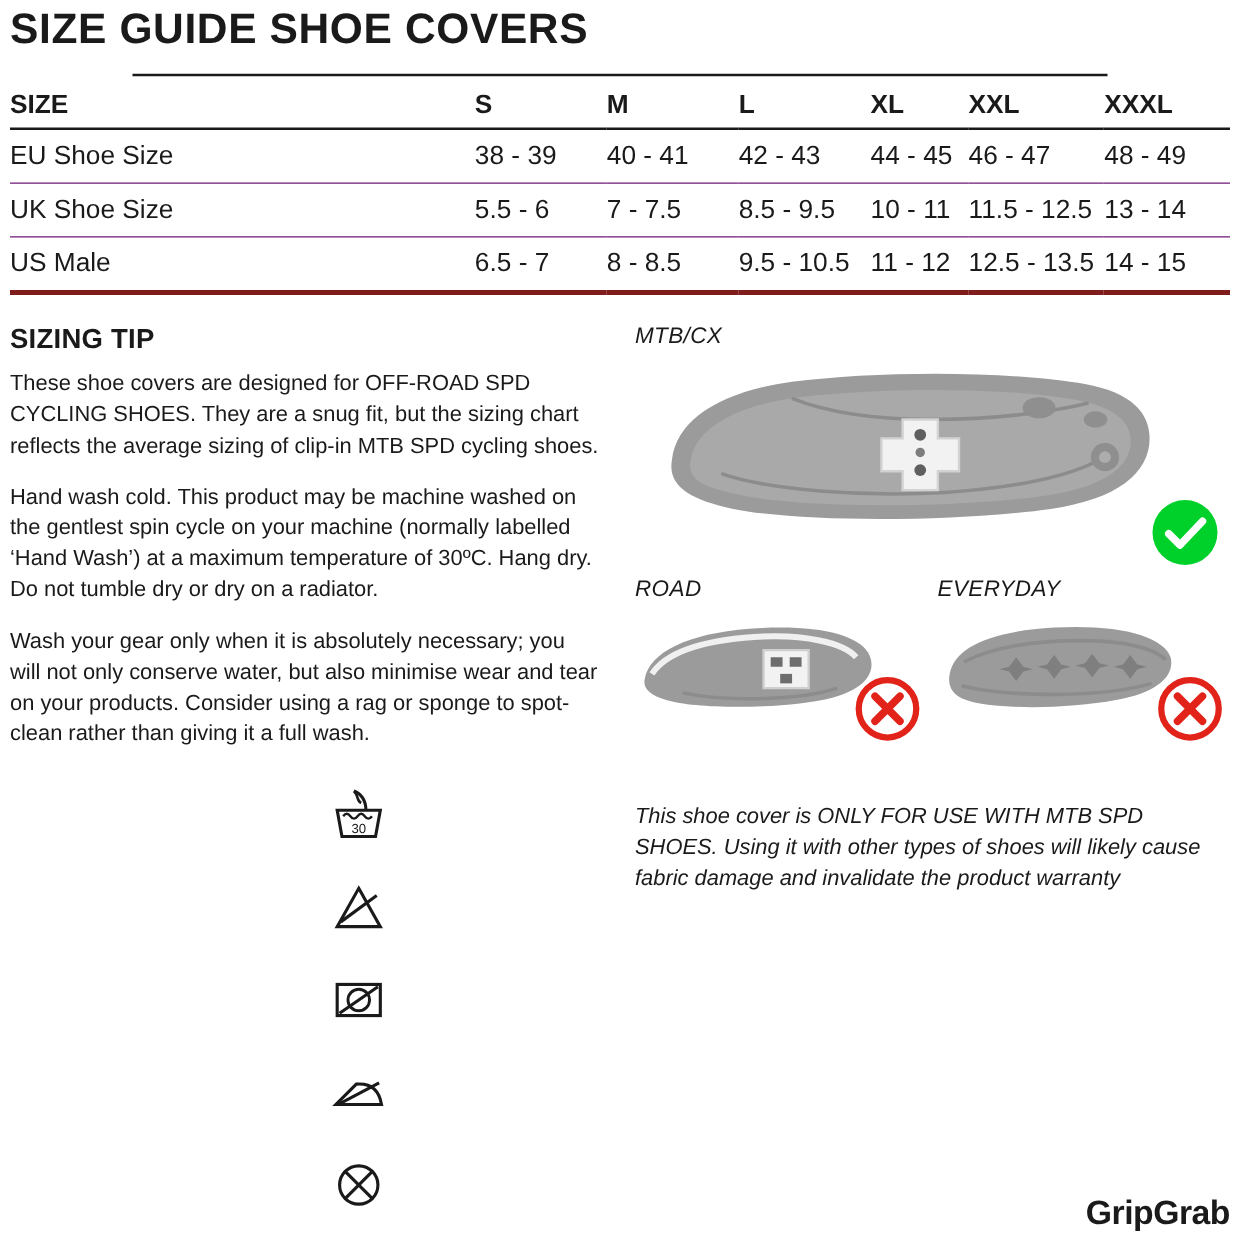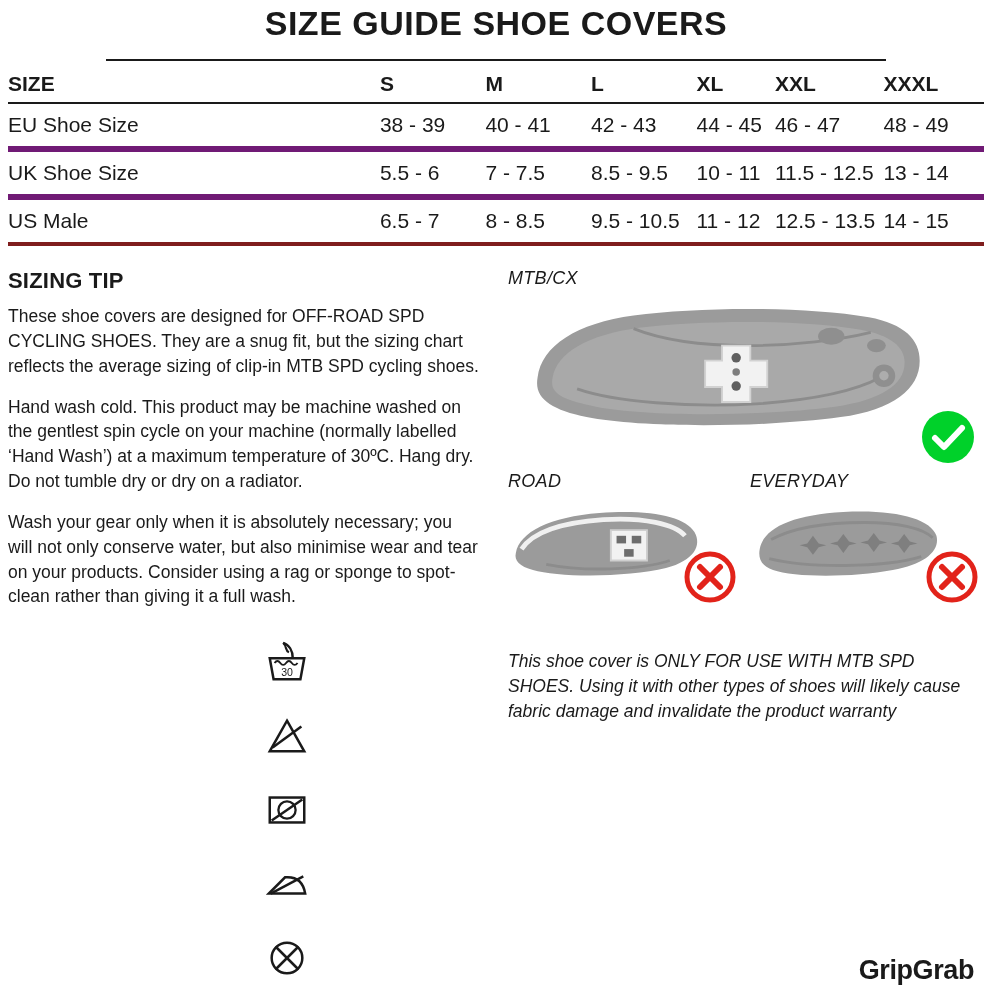--- a/index.html
+++ b/index.html
@@ -18,21 +18,20 @@
   .page {
     position: relative;
     width: 992px;
     height: 1000px;
     box-sizing: border-box;
     padding: 0 8px;
   }
 
   
   .title-block {
-    text-align: center;
     padding-top: 4px;
   }
   .title {
     font-size: 34px;
     font-weight: bold;
     letter-spacing: 0.5px;
     margin: 0;
     padding: 0 0 6px 0;
     font-family: "Liberation Sans", sans-serif;
   }
@@ -57,21 +56,21 @@
     font-weight: normal;
     vertical-align: bottom;
   }
   .size-table thead th {
     font-weight: bold;
     font-size: 21px;
     border-bottom: 2px solid #1a1a1a;
     padding-bottom: 6px;
   }
   .size-table tbody td {
-    border-bottom: 6px solid #701a75;
+    border-bottom: 1px solid #701a75;
     padding-top: 9px;
     padding-bottom: 9px;
   }
   .size-table tbody tr:last-child td {
     border-bottom: 4px solid #7f1d1d;
   }
   .col-label { width: 370px; }
   .col-s  { width: 105px; }
   .col-m  { width: 105px; }
   .col-l  { width: 105px; }
@@ -147,21 +146,21 @@
   }
   .note-text {
     font-size: 17.5px;
     line-height: 1.42;
     margin: 56px 0 0 0;
   }
 
   
   .footer {
     position: absolute;
-    right: 18px;
+    right: 8px;
     bottom: 14px;
     font-size: 27px;
     font-weight: bold;
     letter-spacing: -0.4px;
   }
 </style>
 </head>
 <body>
 
 <div class="page">

